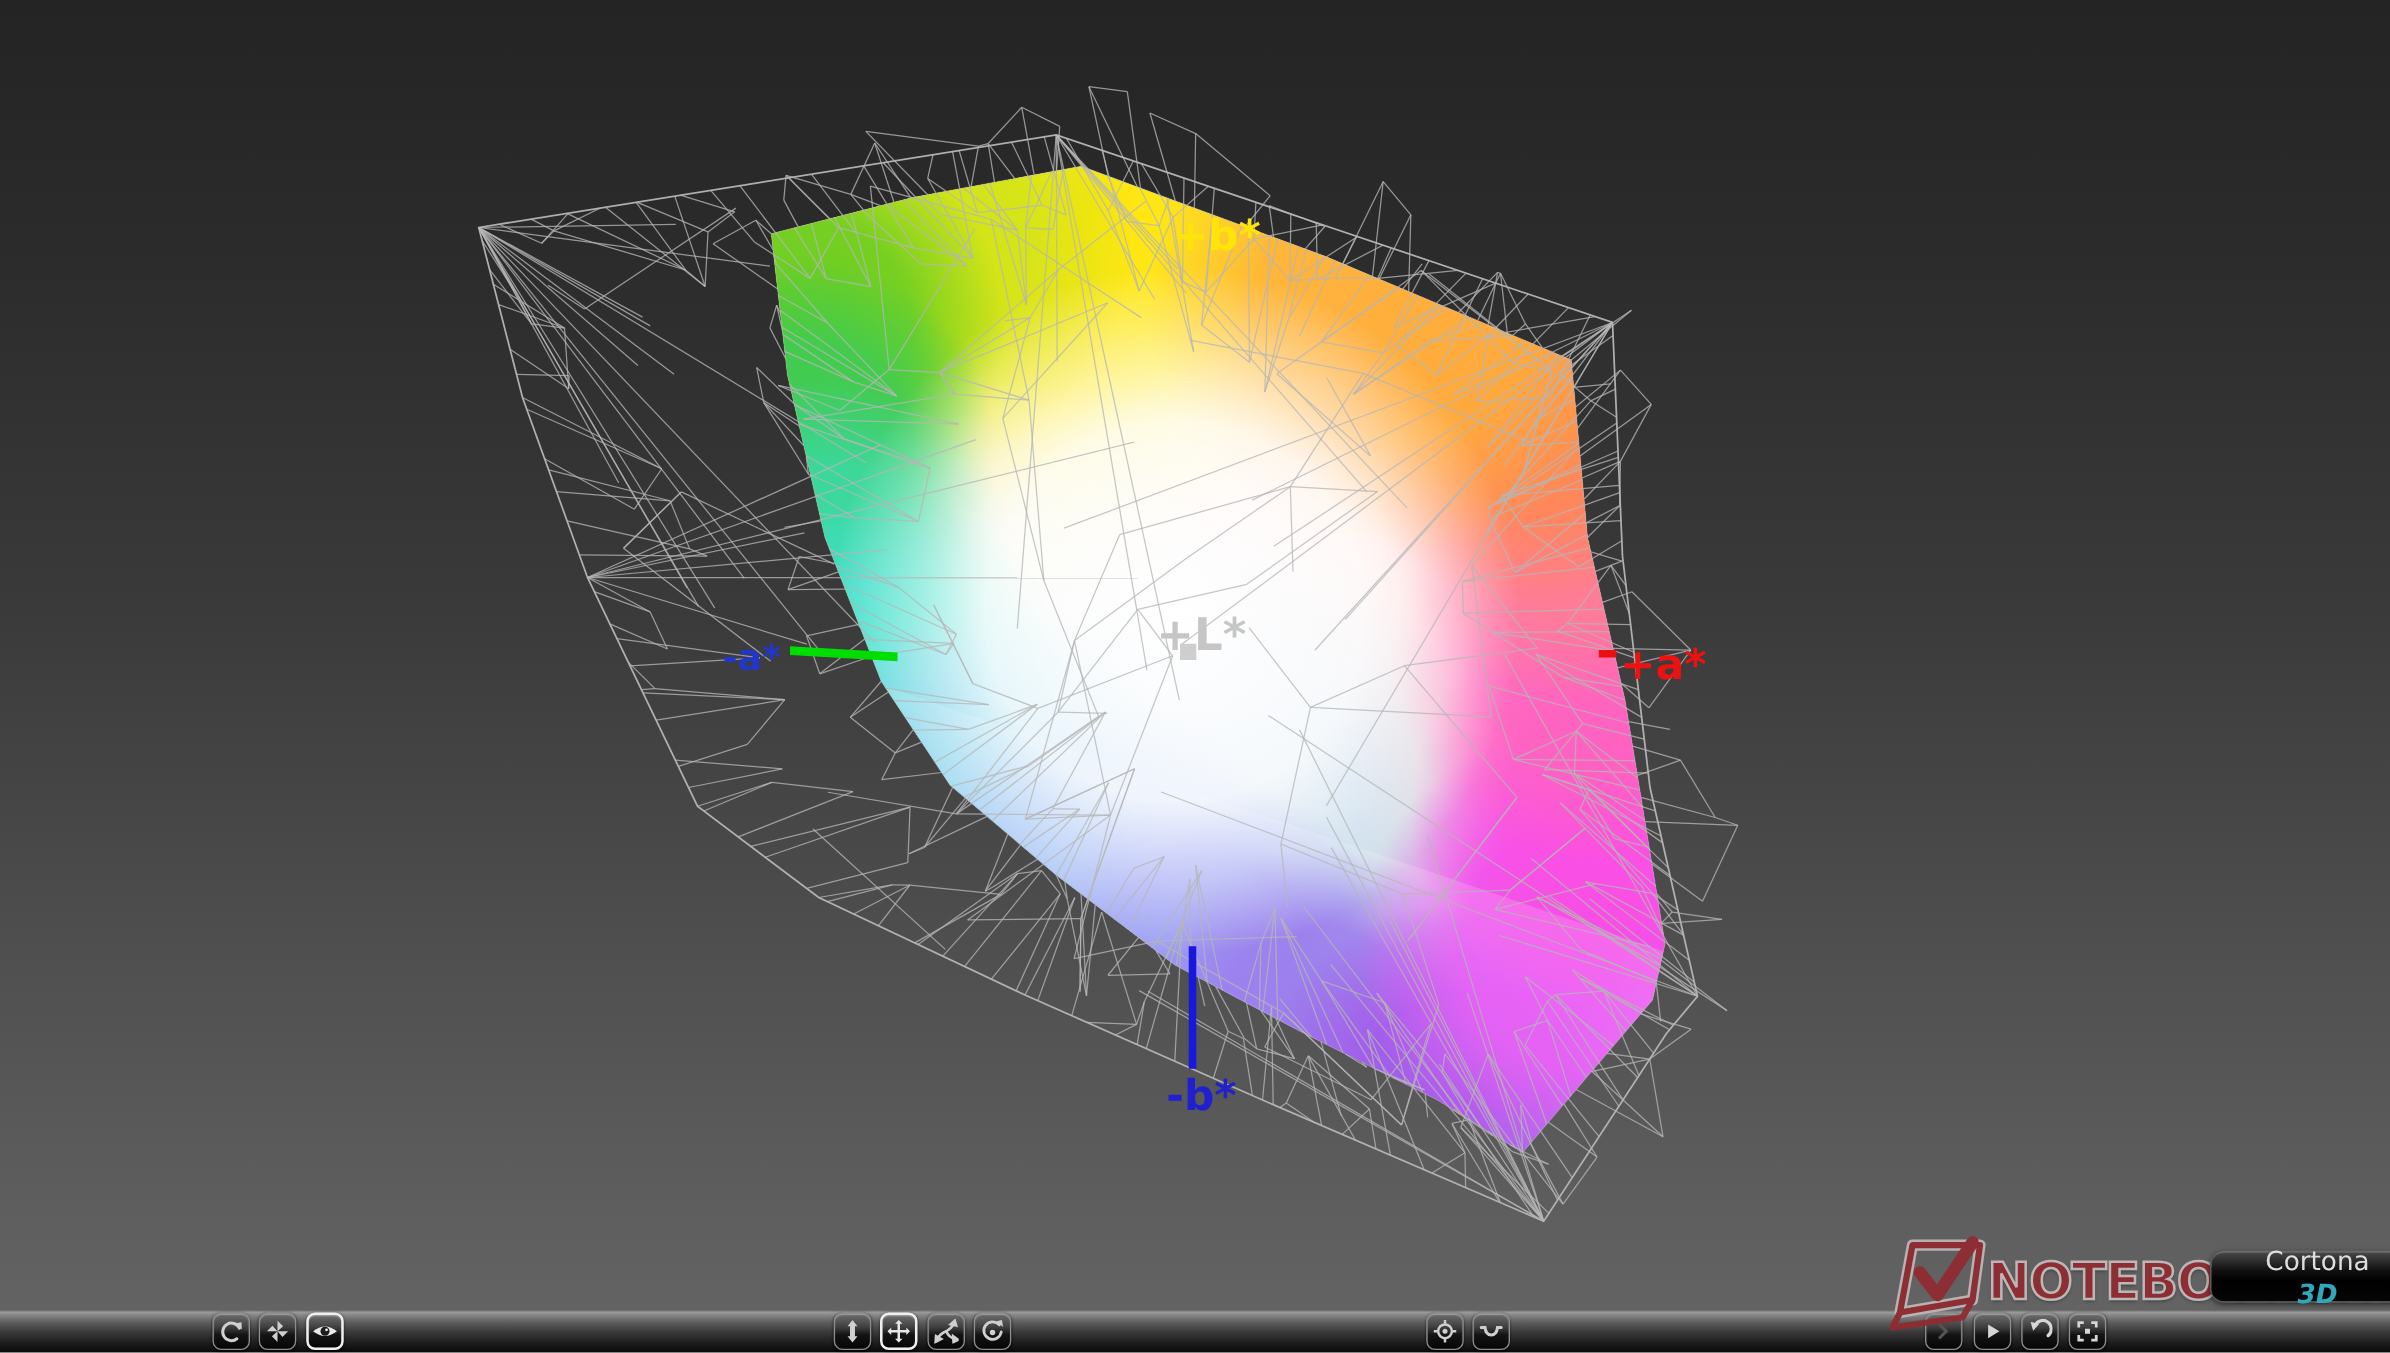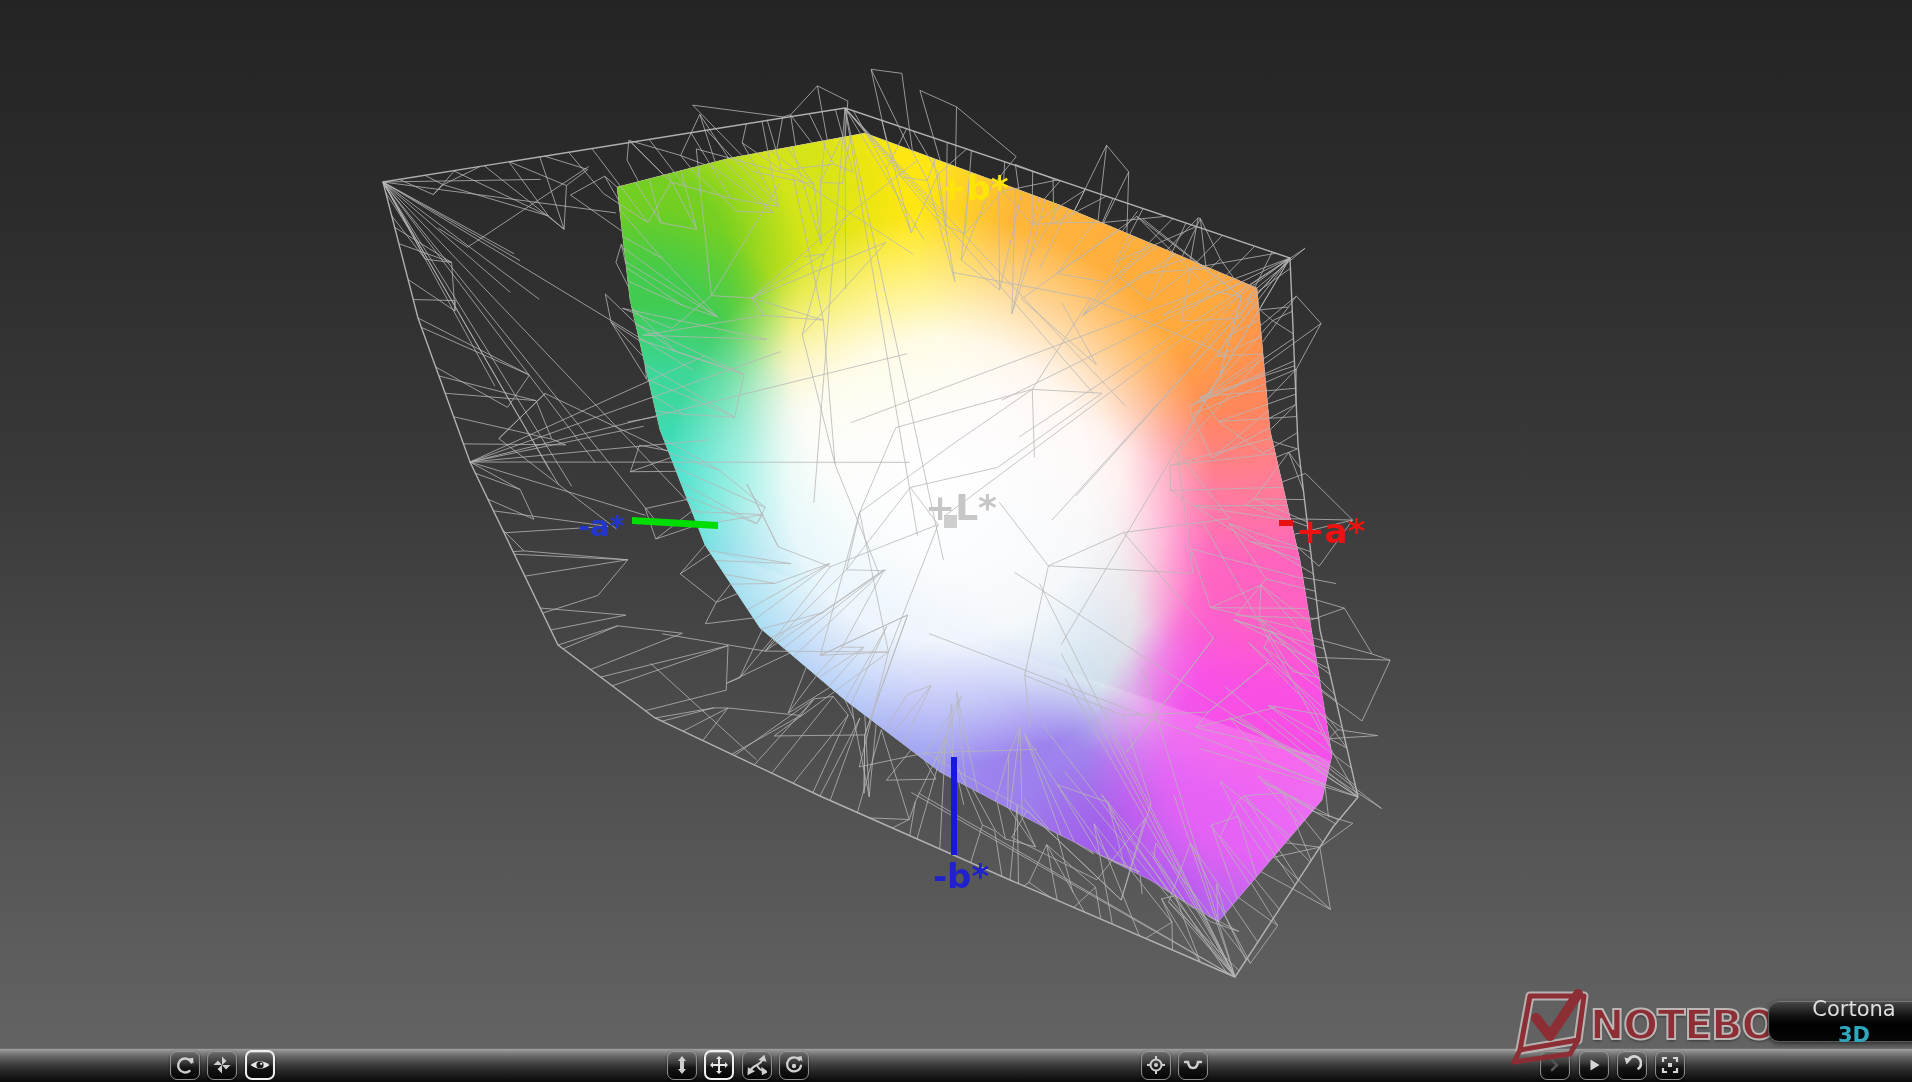--- a/index.html
+++ b/index.html
@@ -37,21 +37,21 @@
   #nbc-word2{color:#3f3f3f;-webkit-text-stroke:2px #b3b0b0;text-shadow:0 2px 3px rgba(0,0,0,.45);}
   #cortona-badge{
     position:absolute;left:1768px;top:1000px;width:172px;height:42px;border-radius:11px;
     background:linear-gradient(180deg,#4a4a4a 0%,#111 38%,#000 60%,#060606 100%);
     border:1px solid #5a5a5a;box-sizing:border-box;
     display:flex;align-items:center;justify-content:center;gap:2px;
     box-shadow:0 2px 4px rgba(0,0,0,.5), inset 0 1px 1px rgba(255,255,255,.28);
     flex-direction:column;
   }
   #cortona-badge .brand{color:#dedede;font-size:21px;font-family:"DejaVu Sans",sans-serif;}
-  #cortona-badge .suffix{font-size:21px;font-weight:bold;color:#2fa8bd;}
+  #cortona-badge .suffix{font-size:21px;font-style:italic;font-weight:bold;color:#2fa8bd;}
 </style>
 </head>
 <body>
 
 <div id="viewport">
   <svg id="scene" width="1912" height="1048" viewBox="0 0 1912 1048">
     <defs>
         <clipPath id="clipSolid">
           <polygon points="617,187 730,158 865,133 1060,205 1257,288 1270,430 1300,560 1332,755 1322,800 1218,922 1150,880 1040,825 940,772 845,700 760,628 705,545 660,430 630,300"></polygon>
         </clipPath>

